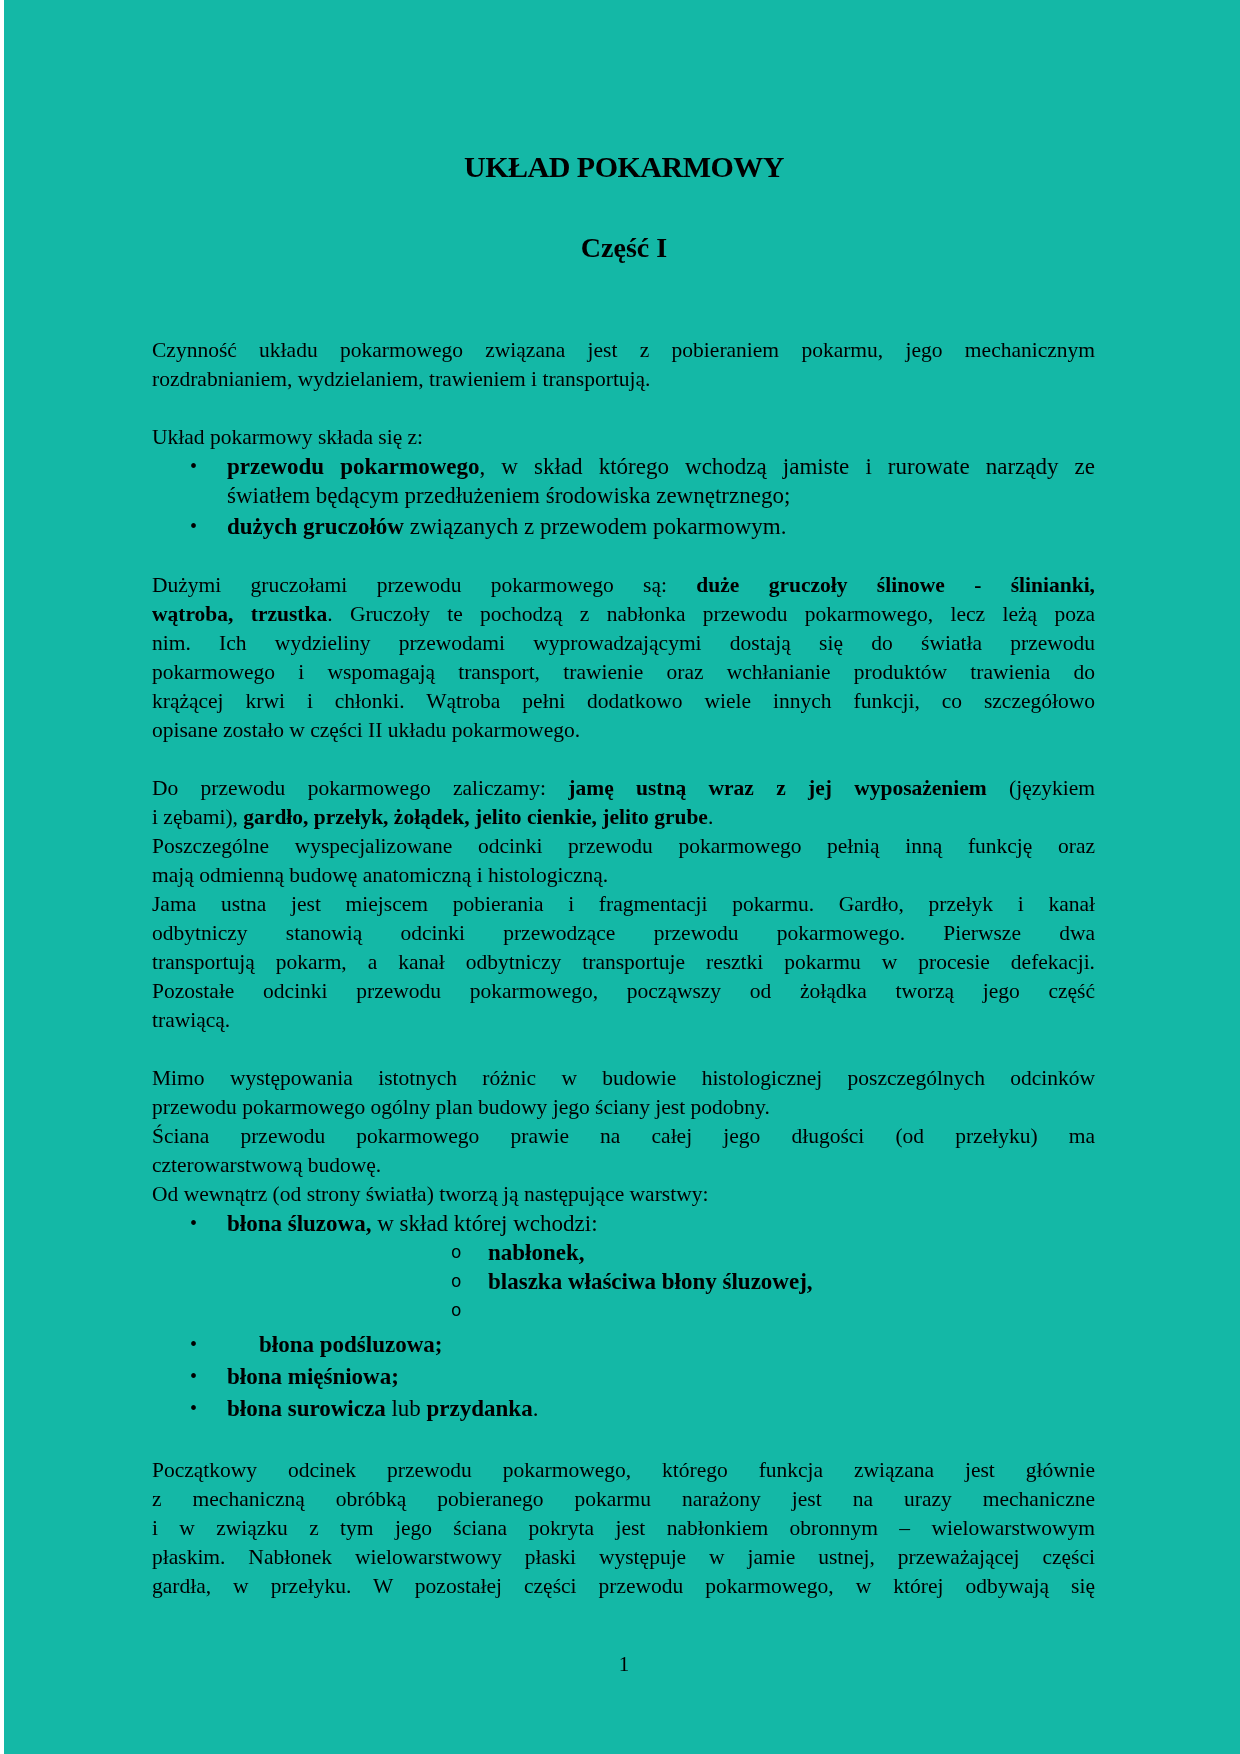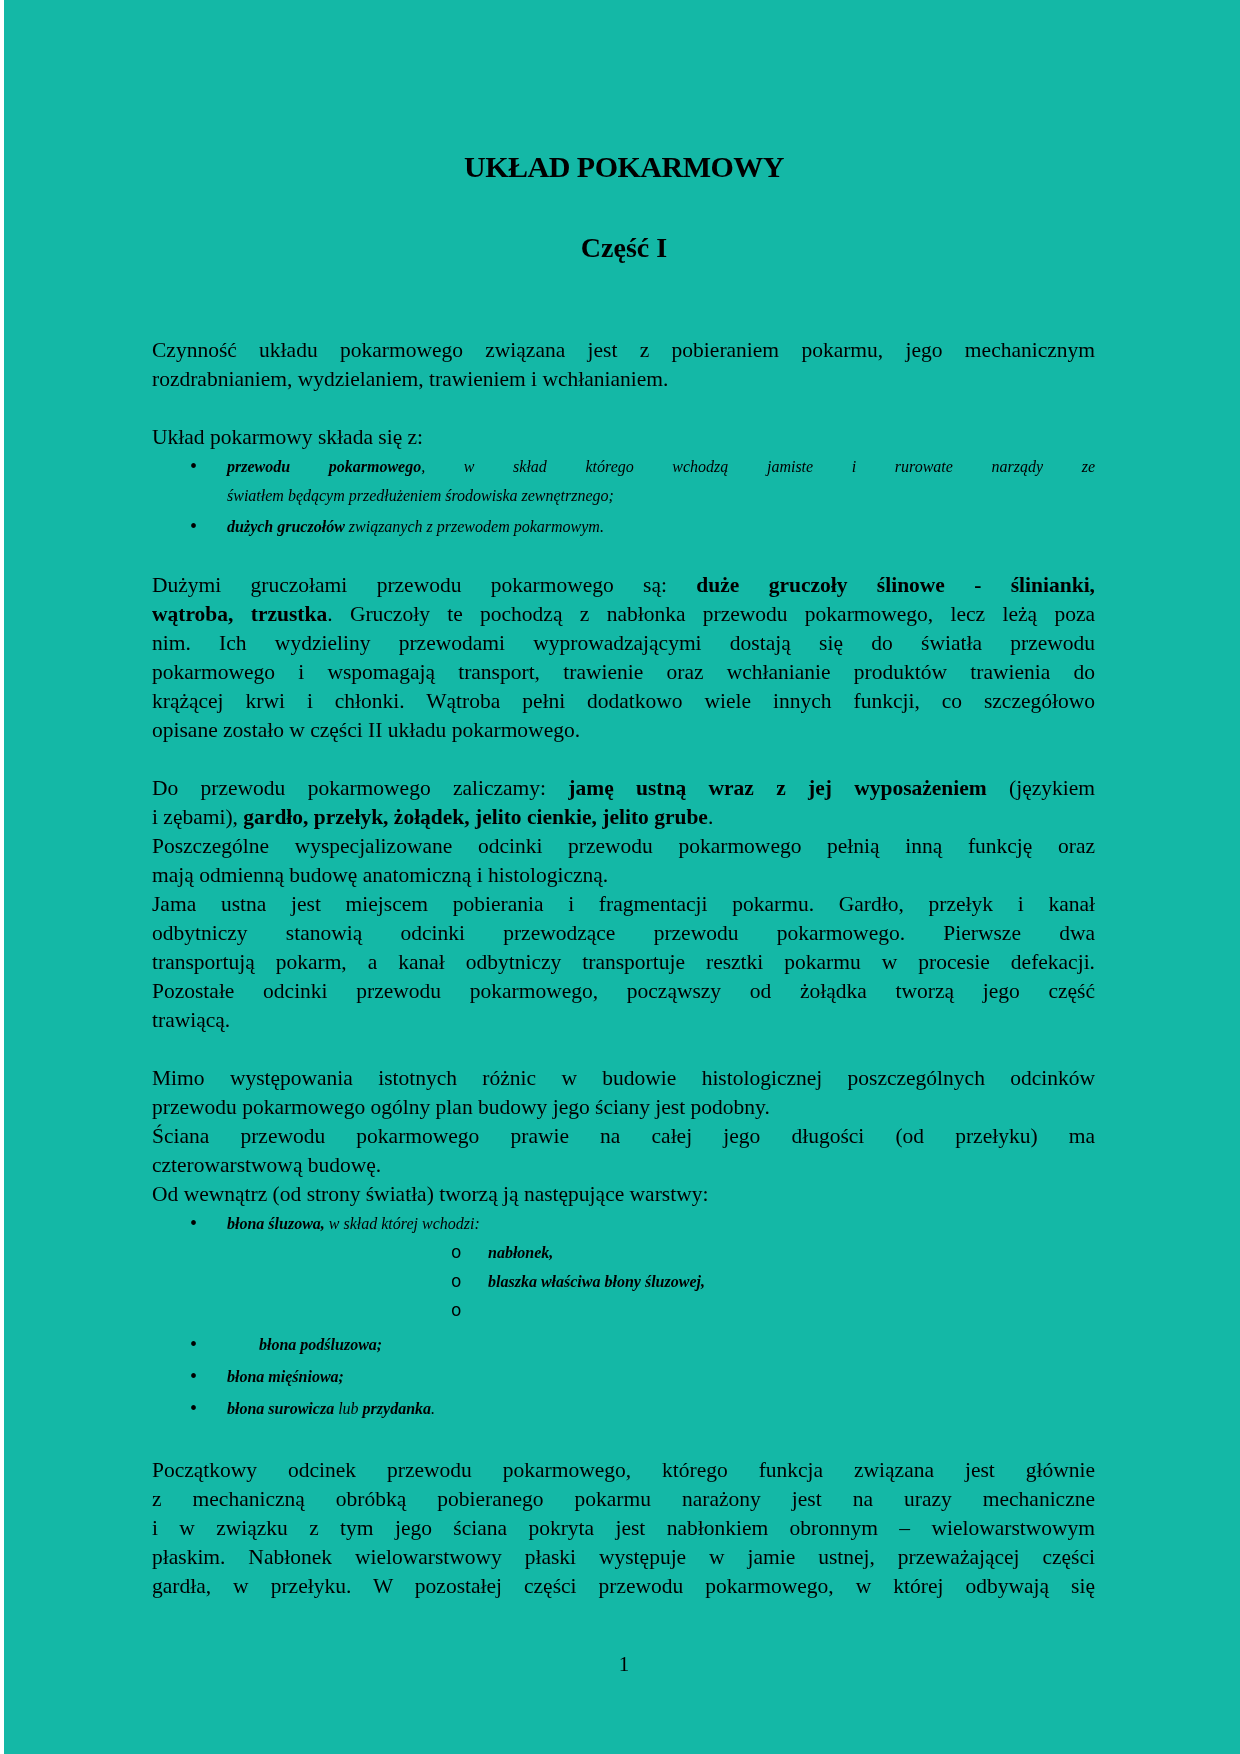--- a/index.html
+++ b/index.html
@@ -6,36 +6,36 @@
   body { width: 1240px; height: 1754px; position: relative; overflow: hidden;
          font-family: "Liberation Serif", "DejaVu Serif", serif; color: #000; }
   .page { position: absolute; left: 4px; top: 0; width: 1240px; height: 1754px; background: #14b8a6; }
   .title { position: absolute; top: 150px; left: 0; width: 1240px; text-align: center;
            font-size: 30px; font-weight: bold; letter-spacing: -0.5px; }
   .subtitle { position: absolute; top: 232px; left: 0; width: 1240px; text-align: center;
               font-size: 28px; font-weight: bold; }
   .line { position: absolute; left: 148px; width: 943px; font-size: 21.5px; line-height: 29px;
           white-space: nowrap; }
   .j { text-align: justify; text-align-last: justify; }
-  .bl { position: absolute; font-size: 16px; line-height: 29px; white-space: nowrap; font-style: italic; }
+  .bl { position: absolute; font-size: 23px; line-height: 29px; white-space: nowrap; }
   .bullet { position: absolute; left: 186px; font-size: 20px; line-height: 29px; }
   .obullet { position: absolute; left: 447px; font-size: 17px; line-height: 29px; font-family: "DejaVu Sans", sans-serif; }
   b { font-weight: bold; }
   .pagenum { position: absolute; top: 1652px; left: 0; width: 1240px; text-align: center; font-size: 21px; }
 </style>
 </head>
 <body>
 
 <div class="page">
 
   <div class="title">UKŁAD POKARMOWY</div>
   <div class="subtitle">Część I</div>
 
   <div class="line j" style="top:336px">Czynność układu pokarmowego związana jest z pobieraniem pokarmu, jego mechanicznym</div>
-  <div class="line" style="top:365px">rozdrabnianiem, wydzielaniem, trawieniem i wchłanianiem.</div>
+  <div class="line" style="top:365px">rozdrabnianiem, wydzielaniem, trawieniem i transportują.</div>
 
   <div class="line" style="top:423px">Układ pokarmowy składa się z:</div>
   <span class="bullet" style="top:452px">•</span>
   <div class="bl j" style="top:452px; left:223px; width:868px;"><b>przewodu pokarmowego</b><span>, w skład którego wchodzą jamiste i rurowate narządy ze</span></div>
   <div class="bl" style="top:481px; left:223px;">światłem będącym przedłużeniem środowiska zewnętrznego;</div>
   <span class="bullet" style="top:512px">•</span>
   <div class="bl" style="top:512px; left:223px;"><b>dużych gruczołów</b><span> związanych z przewodem pokarmowym.</span></div>
 
   <div class="line j" style="top:571px"><span>Dużymi gruczołami przewodu pokarmowego są: </span><b>duże gruczoły ślinowe - ślinianki,</b></div>
   <div class="line j" style="top:600px"><b>wątroba, trzustka</b><span>. Gruczoły te pochodzą z nabłonka przewodu pokarmowego, lecz leżą poza</span></div>

